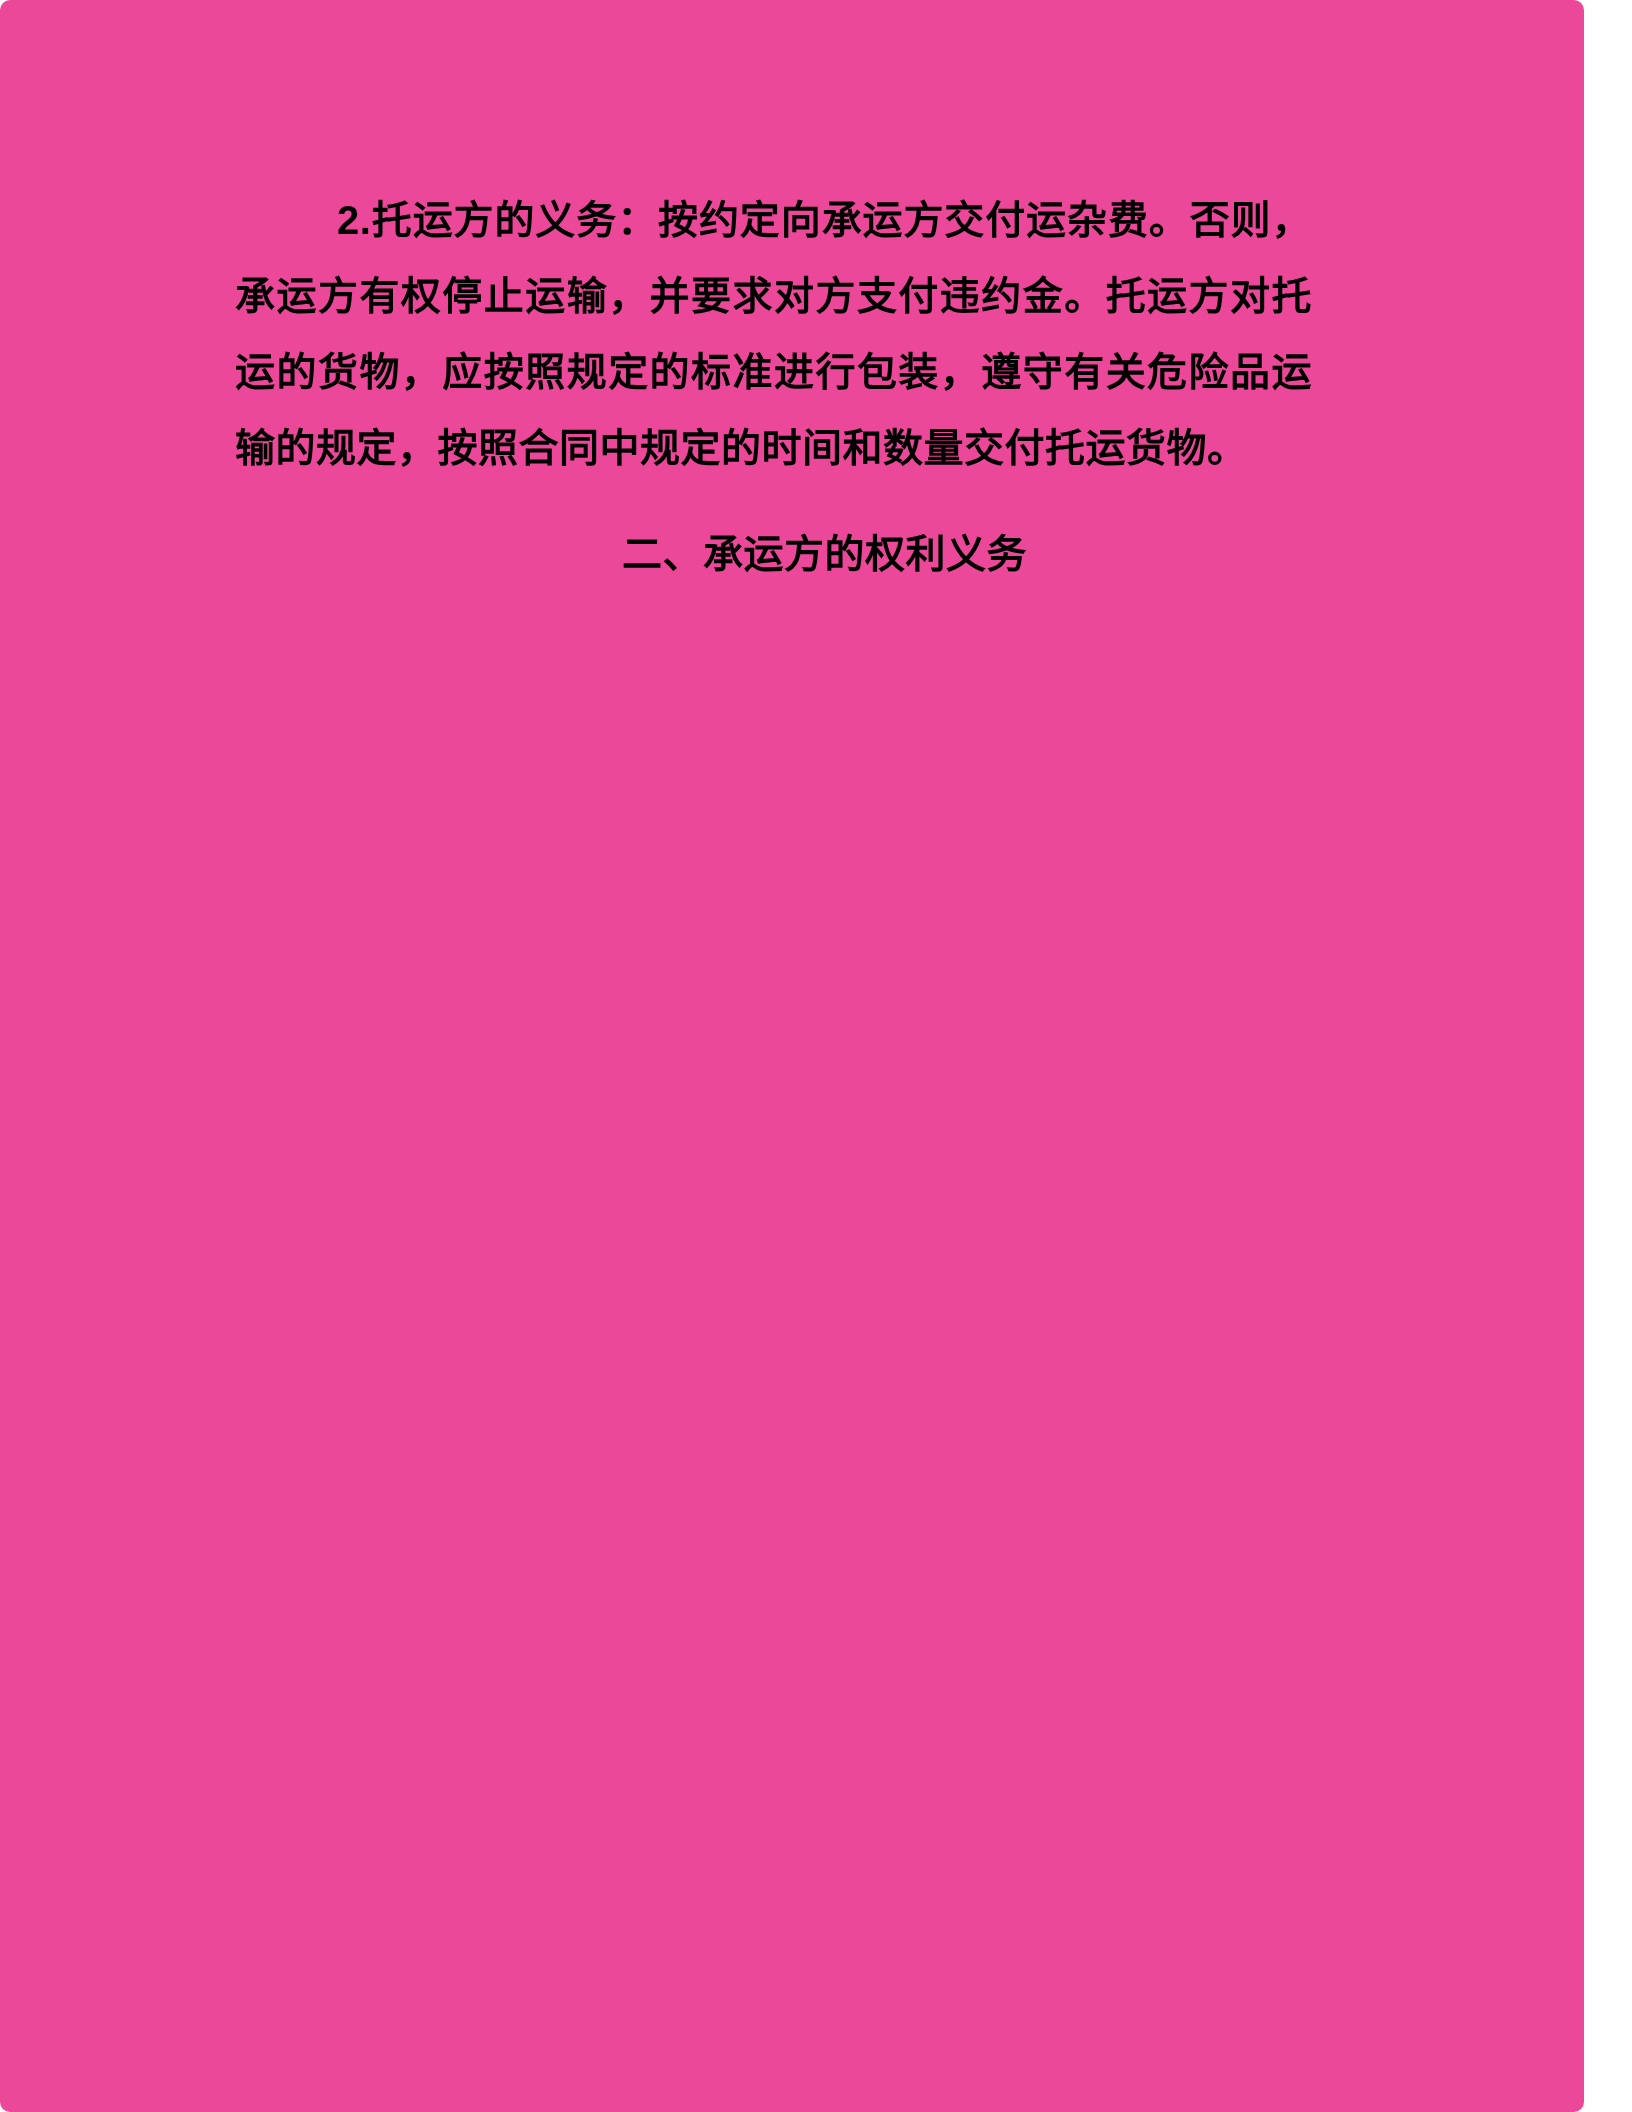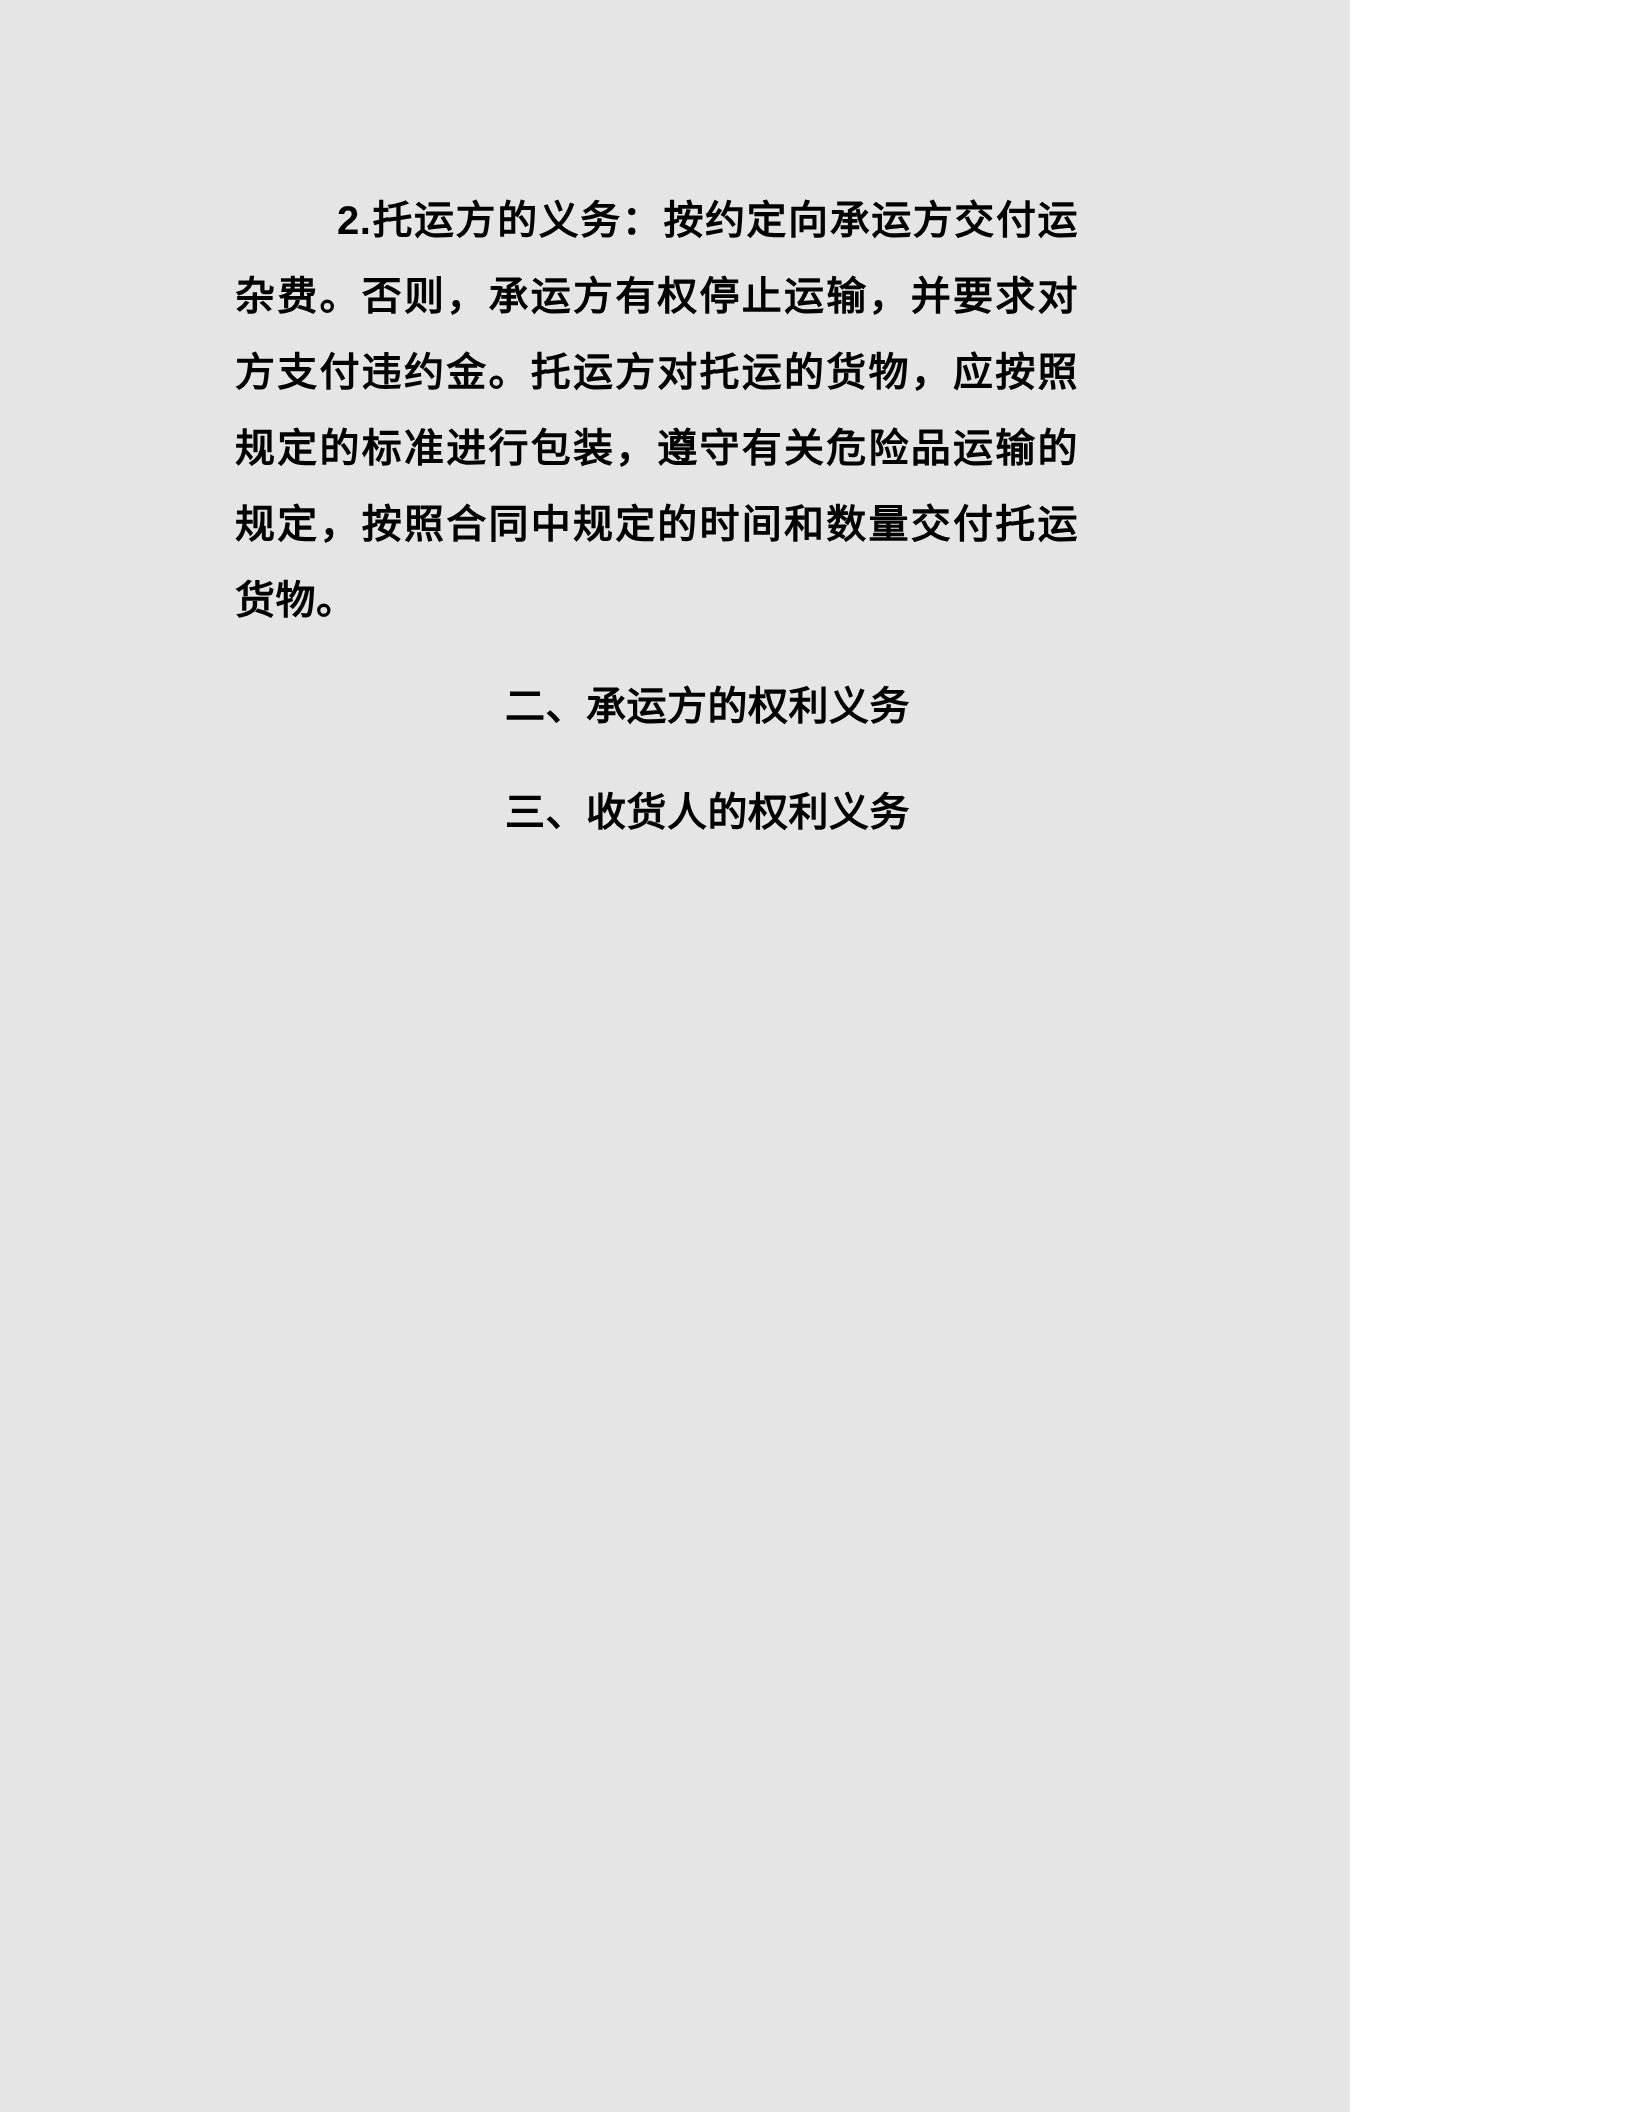--- a/index.html
+++ b/index.html
@@ -7,24 +7,25 @@
     padding: 0;
   }
   body {
     width: 1632px;
     height: 2112px;
     background: #ffffff;
     overflow: hidden;
   }
   .page {
     box-sizing: border-box;
-    width: 1350px;
+    width: 1584px;
     height: 2112px;
     padding: 182px 272px 0 235px;
-    background: #e5e5e5;
+    background: #ec4899;
+    border-radius: 10px;
   }
   .block {
     font-family: "Liberation Sans", "DejaVu Sans", sans-serif;
     font-weight: 700;
     font-size: 40px;
     line-height: 76px;
     color: #000000;
     margin: 0 0 30px 0;
     text-indent: 102px;
     letter-spacing: 0.5px;
@@ -40,14 +41,13 @@
 </head>
 <body>
 
 <div class="page">
   <p class="block paragraph">2.托运方的义务：按约定向承运方交付运杂费。否则，承运方有权停止运输，并要求对方支付违约金。托运方对托运的货物，应按照规定的标准进行包装，遵守有关危险品运输的规定，按照合同中规定的时间和数量交付托运货物。</p>
 
   <p class="block heading">二、承运方的权利义务</p>
 
 
 
-  <p class="block heading">三、收货人的权利义务</p>
 </div>
 
 </body></html>

